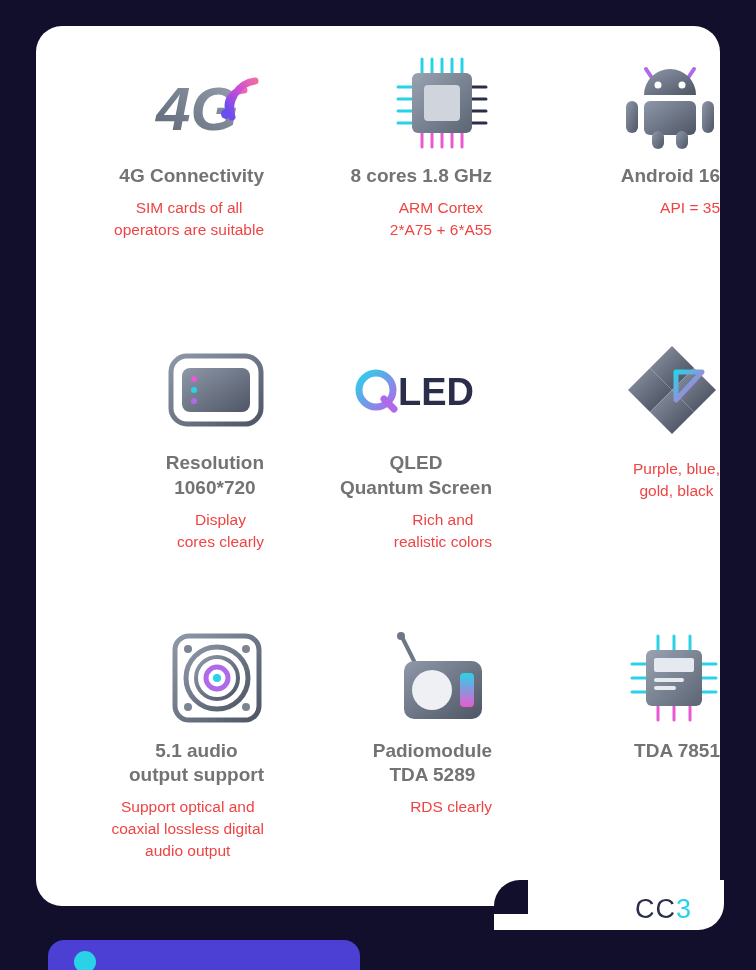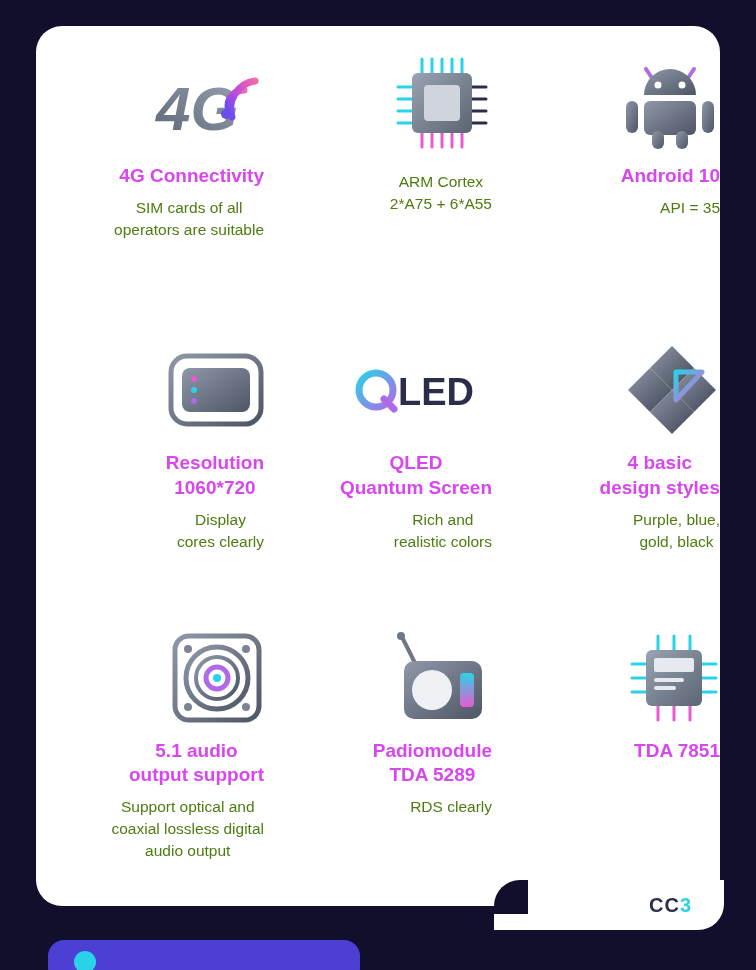--- a/index.html
+++ b/index.html
@@ -69,40 +69,40 @@
   }
   .icon-wrap {
     height: 118px;
     display: flex;
     align-items: center;
     justify-content: center;
   }
   .title {
     font-size: 19px;
     font-weight: bold;
-    color: #d946ef;
+    color: #737373;
     text-align: center;
     line-height: 1.28;
     margin-top: 2px;
     white-space: pre-line;
   }
   .sub {
     font-size: 15.5px;
-    color: #4d7c0f;
+    color: #ef4444;
     text-align: center;
     line-height: 1.42;
     margin-top: 9px;
     white-space: pre-line;
   }
   .logo {
     position: absolute;
     right: 64px;
     top: 894px;
-    font-size: 20px;
-    font-weight: bold;
+    font-size: 27px;
+    font-weight: normal;
     letter-spacing: 1px;
   }
   .logo .cc { color: #2b2e4a; }
   .logo .three { color: #2ad2e8; }
   .bottom-bar {
     position: absolute;
     left: 48px;
     top: 940px;
     width: 312px;
     height: 44px;
@@ -186,20 +186,21 @@
           <g stroke="#2b2e4a" stroke-width="3" stroke-linecap="round">
             <line x1="78" y1="34" x2="94" y2="34"></line>
             <line x1="78" y1="46" x2="94" y2="46"></line>
             <line x1="78" y1="58" x2="94" y2="58"></line>
             <line x1="78" y1="70" x2="94" y2="70"></line>
           </g>
           <rect x="20" y="20" width="60" height="60" rx="6" fill="url(#chipg)"></rect>
           <rect x="32" y="32" width="36" height="36" rx="4" fill="#cfd4dd"></rect>
         </svg>
       </div>
+      <div class="title">8 cores 1.8 GHz</div>
       <div class="sub">ARM Cortex
 2*A75 + 6*A55</div>
     </div>
 
     <div class="cell">
       <div class="icon-wrap">
         <svg width="100" height="92" viewBox="0 0 100 92">
           <defs>
             <linearGradient id="andg" x1="0" y1="0" x2="1" y2="1">
               <stop offset="0" stop-color="#8f98a8"></stop>
@@ -211,21 +212,21 @@
           <path d="M24 38 a26 26 0 0 1 52 0 z" fill="url(#andg)"></path>
           <circle cx="38" cy="28" r="3.5" fill="#ffffff"></circle>
           <circle cx="62" cy="28" r="3.5" fill="#ffffff"></circle>
           <rect x="24" y="44" width="52" height="34" rx="6" fill="url(#andg)"></rect>
           <rect x="6" y="44" width="12" height="32" rx="6" fill="url(#andg)"></rect>
           <rect x="82" y="44" width="12" height="32" rx="6" fill="url(#andg)"></rect>
           <rect x="32" y="74" width="12" height="18" rx="6" fill="url(#andg)"></rect>
           <rect x="56" y="74" width="12" height="18" rx="6" fill="url(#andg)"></rect>
         </svg>
       </div>
-      <div class="title">Android 10</div>
+      <div class="title">Android 16</div>
       <div class="sub">API = 35</div>
     </div>
 
     <div class="cell">
       <div class="icon-wrap">
         <svg width="96" height="74" viewBox="0 0 96 74">
           <defs>
             <linearGradient id="scrg" x1="0" y1="0" x2="1" y2="1">
               <stop offset="0" stop-color="#8f98a8"></stop>
               <stop offset="1" stop-color="#4e5666"></stop>
@@ -277,22 +278,20 @@
               <stop offset="1" stop-color="#e85bd0"></stop>
             </linearGradient>
           </defs>
           <path d="M48 4 L70 26 L48 48 L26 26 Z" fill="url(#dsg)"></path>
           <path d="M4 48 L26 26 L48 48 L26 70 Z" fill="url(#dsg)"></path>
           <path d="M48 48 L70 26 L92 48 L70 70 Z" fill="url(#dsg)"></path>
           <path d="M48 48 L70 70 L48 92 L26 70 Z" fill="url(#dsg)"></path>
           <path d="M52 30 L78 30 L52 58 Z" fill="none" stroke="url(#dsg2)" stroke-width="5" stroke-linejoin="round"></path>
         </svg>
       </div>
-      <div class="title">4 basic
-design styles</div>
       <div class="sub">Purple, blue,
 gold, black</div>
     </div>
 
     <div class="cell">
       <div class="icon-wrap">
         <svg width="94" height="94" viewBox="0 0 94 94">
           <defs>
             <linearGradient id="spg" x1="0" y1="0" x2="1" y2="1">
               <stop offset="0" stop-color="#8f98a8"></stop>

